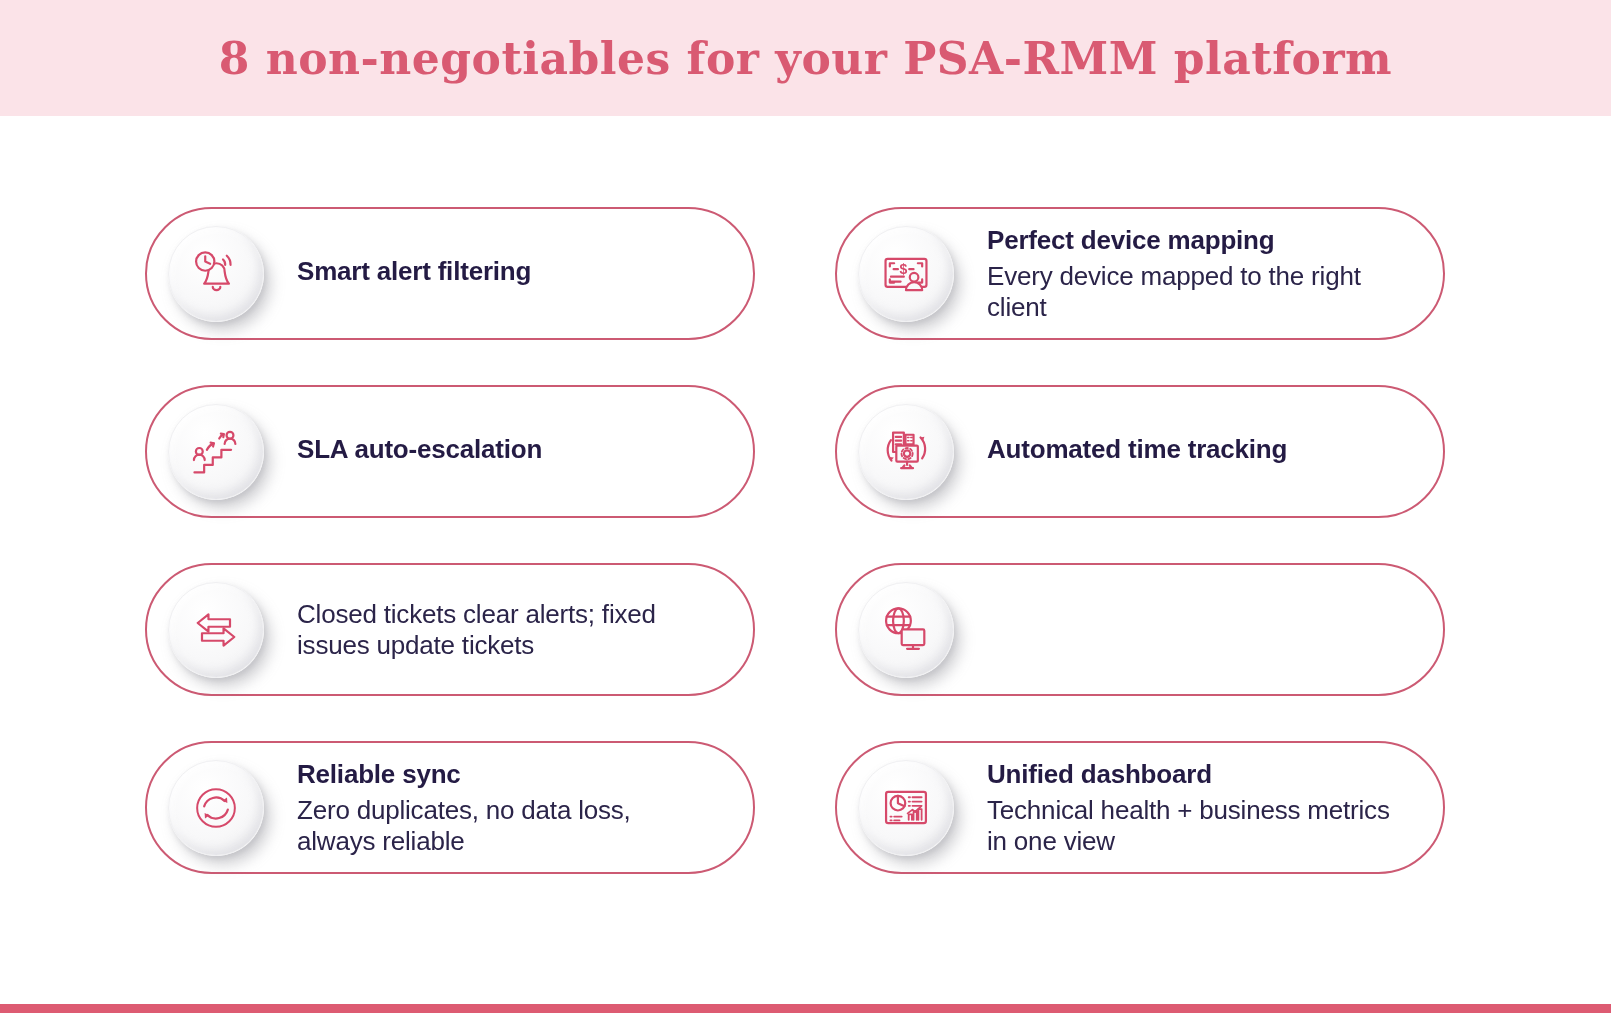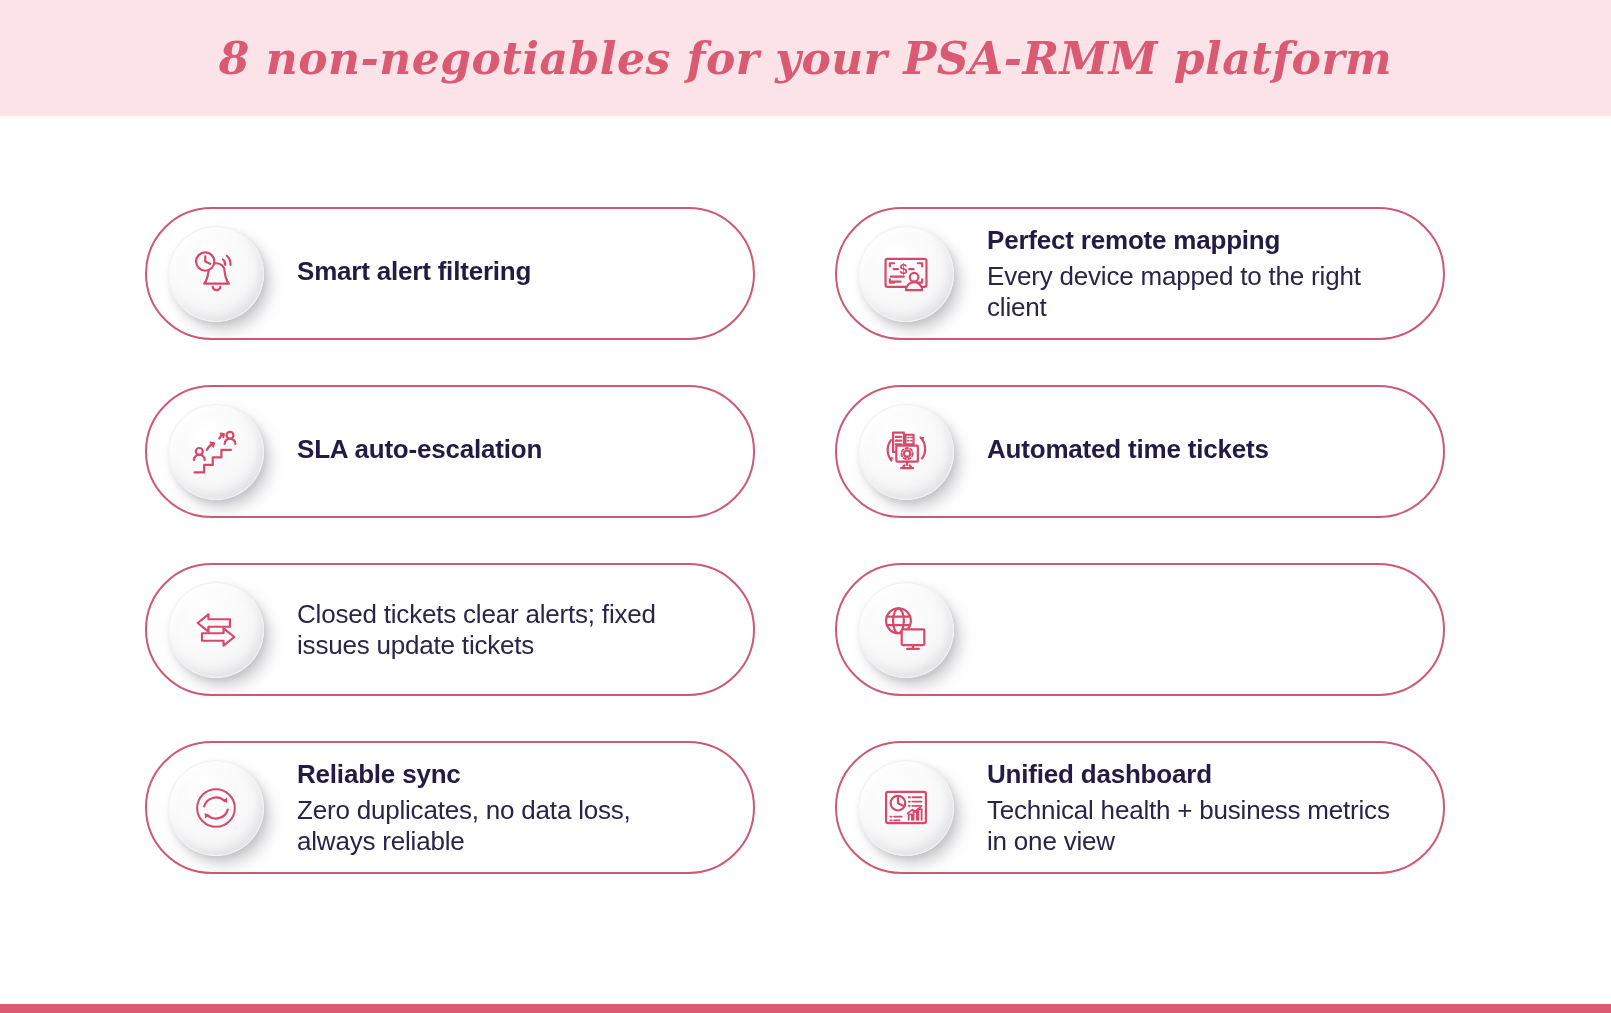--- a/index.html
+++ b/index.html
@@ -16,21 +16,20 @@
     display:flex;
     align-items:center;
     justify-content:center;
   }
   .header h1 {
     font-family:"DejaVu Serif","Liberation Serif",serif;
     font-weight:700;
     font-size:44px;
     color:#d95a72;
     letter-spacing:.5px;
-    font-style:italic;
   }
   .grid {
     margin:91px 0 0 145px;
     width:1300px;
     display:grid;
     grid-template-columns:610px 610px;
     column-gap:80px;
     row-gap:45px;
     grid-auto-rows:133px;
   }
@@ -119,21 +118,21 @@
         <path d="M11 31 v3 h4"></path>
         <path d="M41 31 v3 h-4"></path>
         <path d="M14.5 21.5 h4 M29 21.5 h4"></path>
         <text x="23.5" y="26" text-anchor="middle" stroke="none" fill="currentColor" font-family="Liberation Sans, sans-serif" font-size="13" font-weight="700">$</text>
         <path d="M12 28.5 h12 M12 33 h9"></path>
         <path d="M26 41 a7.5 7.5 0 0 1 15 0 z" fill="#f9f9fa"></path>
         <circle cx="33.5" cy="29" r="4" fill="#f9f9fa"></circle>
       </svg>
     </div>
     <div class="txt">
-      <div class="card-title">Perfect remote mapping</div>
+      <div class="card-title">Perfect device mapping</div>
       <div class="card-desc">Every device mapped to the right client</div>
     </div>
   </div>
 
   <div class="card">
     <div class="icon-wrap">
       <svg viewBox="0 0 52 52" fill="none" stroke="currentColor" stroke-width="2.2" stroke-linecap="round" stroke-linejoin="round">
         <path d="M6 45 h9 v-7 h8 v-7 h8 v-7 h9"></path>
         <circle cx="10.5" cy="25.5" r="3.2"></circle>
         <path d="M5.5 33.5 a5 5 0 0 1 10 0"></path>
@@ -162,21 +161,21 @@
         <circle cx="27" cy="27.5" r="5.2" stroke-dasharray="2.6 2.2" stroke-width="1.8"></circle>
         <path d="M27 35 v3"></path>
         <path d="M21.5 41 h11 M24.5 38.5 l-2 2.5 M29.5 38.5 l2 2.5"></path>
         <path d="M12.5 34 a15.5 15.5 0 0 1 -.5-19"></path>
         <path d="M12.5 34 l-1.6-3.4 3.7 .5 z" fill="currentColor" stroke="none"></path>
         <path d="M39.5 12.5 a15.5 15.5 0 0 1 1.5 19.5"></path>
         <path d="M39.5 12.5 l3.6-.7 -1.2 3.5 z" fill="currentColor" stroke="none"></path>
       </svg>
     </div>
     <div class="txt">
-      <div class="card-title">Automated time tickets</div>
+      <div class="card-title">Automated time tracking</div>
     </div>
   </div>
 
   <div class="card">
     <div class="icon-wrap">
       <svg viewBox="0 0 52 52" fill="none" stroke="currentColor" stroke-width="2.2" stroke-linecap="round" stroke-linejoin="round">
         <path d="M9 19.5 L19 11.5 v4.5 h20 v7 h-20 v4.5 z"></path>
         <path d="M43 32.5 L33 24.5 v4.5 h-20 v7 h20 v4.5 z"></path>
       </svg>
     </div>

